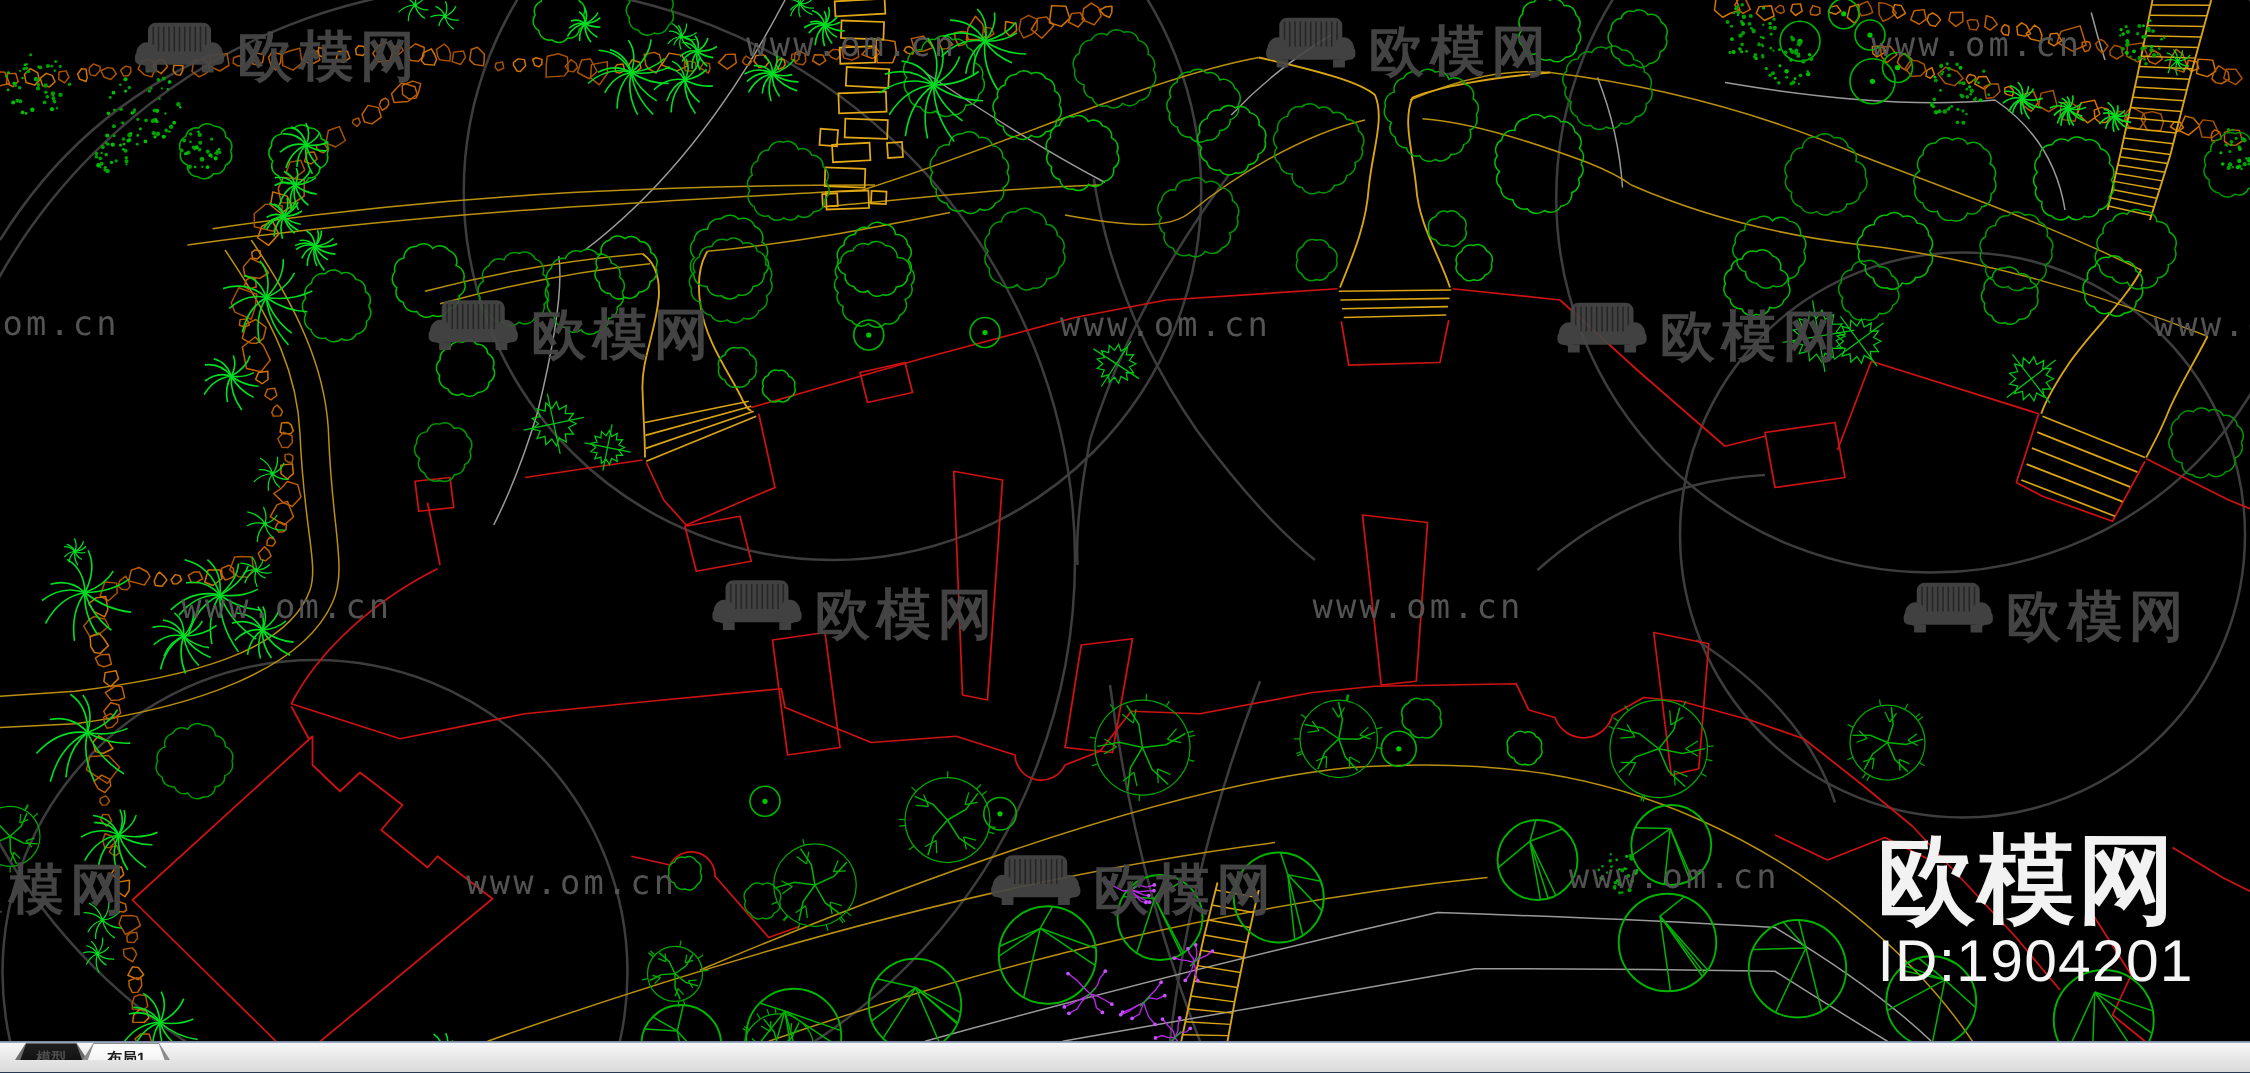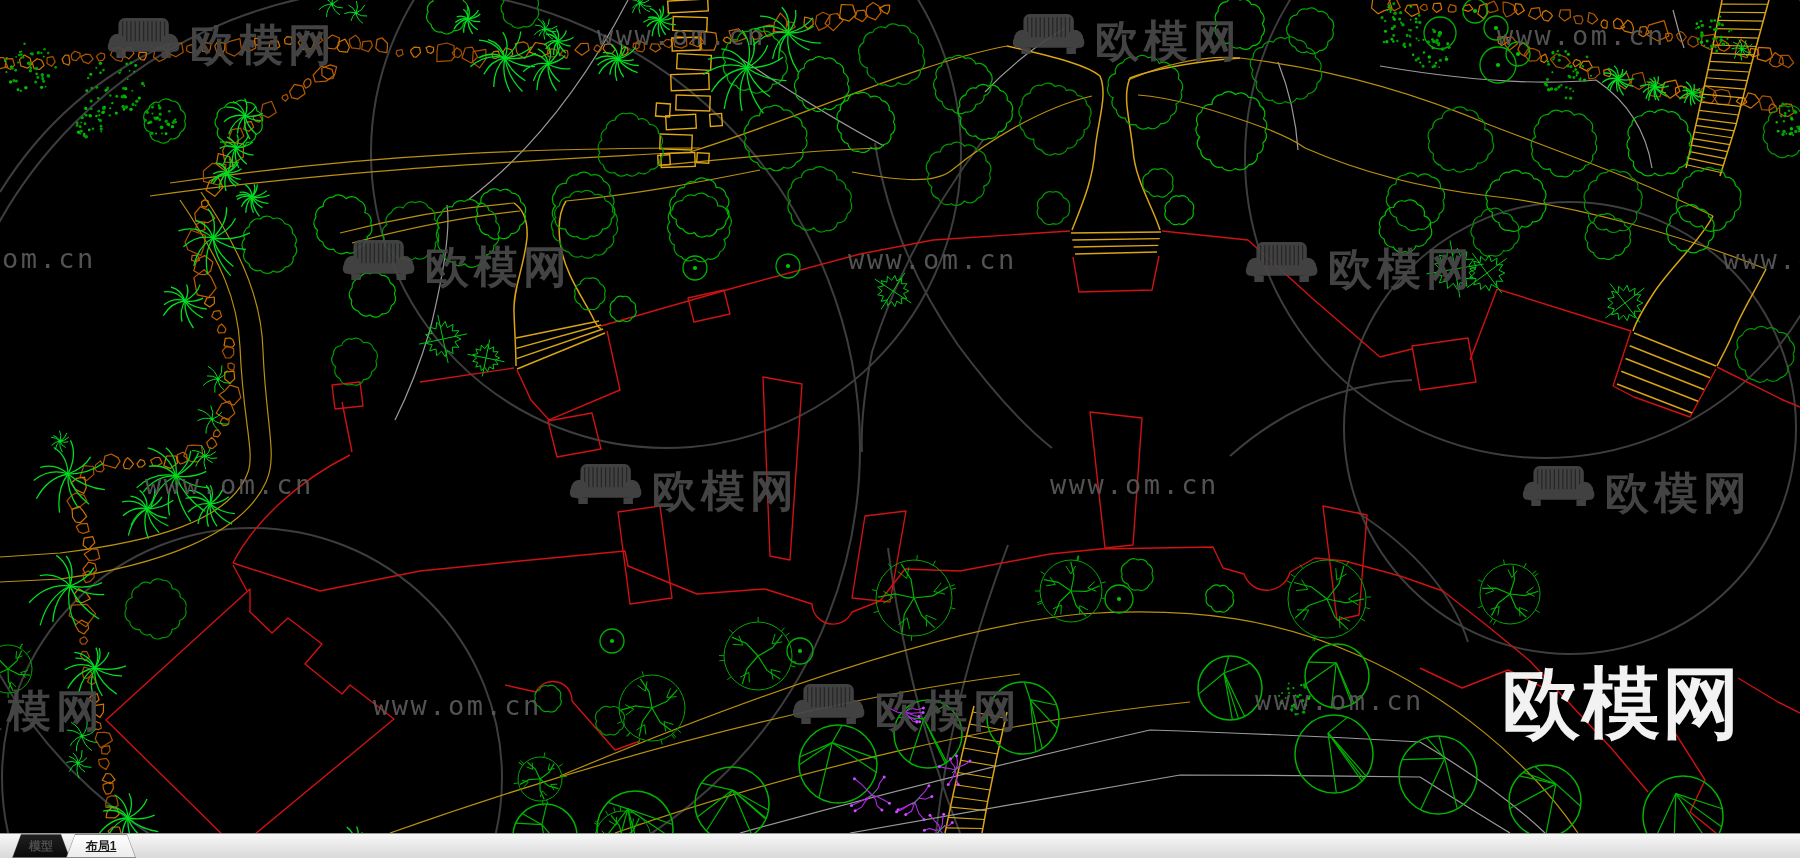--- a/index.html
+++ b/index.html
@@ -7,21 +7,21 @@
          font-family:"Liberation Sans",sans-serif;}
   #canvas{position:absolute;left:0;top:0;display:block;background:#000;}
   #logo{position:absolute;left:1502px;top:664px;width:296px;pointer-events:none;}
   #logo .t1{font-size:78px;font-weight:bold;color:#f2f2f2;line-height:1.0;letter-spacing:2px;
             font-family:"Liberation Sans",sans-serif;}
   #logo .t2{font-size:47px;color:#f5f5f5;line-height:1.05;letter-spacing:1px;margin-top:2px;
             font-family:"Liberation Sans",sans-serif;}
   #tabbar{position:absolute;left:0;top:833px;width:1800px;height:25px;
           background:linear-gradient(#f7f7f7,#d9d9d9);border-top:1px solid #9a9a9a;
           box-sizing:border-box;display:flex;align-items:flex-start;}
-  .tabo{height:24px;margin-top:0;clip-path:polygon(9px 0,calc(100% - 9px) 0,100% 100%,0 100%);
+  .tabo{height:14px;margin-top:0;clip-path:polygon(9px 0,calc(100% - 9px) 0,100% 100%,0 100%);
         padding:1px 1px 0 1px;box-sizing:border-box;}
   .tabi{height:22px;clip-path:polygon(8px 0,calc(100% - 8px) 0,100% 100%,0 100%);
         font-size:12px;font-weight:bold;display:flex;align-items:center;justify-content:center;}
   #tab-model-o{background:#6a6a6a;margin-left:12px;width:58px;}
   #tab-model{background:linear-gradient(#1f1f1f,#0a0a0a);color:#4e4e4e;width:56px;}
   #tab-layout-o{background:#8c8c8c;width:70px;margin-left:-4px;}
   #tab-layout{background:linear-gradient(#ffffff,#ececec);color:#1c1c1c;width:68px;text-decoration:underline;}
 </style>
 </head>
 <body>
@@ -2152,20 +2152,21 @@
           <text x="875" y="726" font-size="44" font-weight="bold" fill="#474747" letter-spacing="5" opacity="0.95" font-family="&quot;Liberation Sans&quot;,sans-serif">欧模网</text>
         </g>
         <g>
           <text x="1255" y="710" font-size="27" fill="#585858" letter-spacing="2.5" opacity="0.95" font-family="&quot;DejaVu Sans Mono&quot;,monospace">www.om.cn</text>
         </g>
       </g>
     </svg>
 
   <div id="logo">
     <div class="t1">欧模网</div>
+    <div class="t2">ID:1904201</div>
   </div>
 
   <div id="tabbar">
     <div class="tabo" id="tab-model-o">
       <div class="tabi" id="tab-model">模型</div>
     </div>
     <div class="tabo" id="tab-layout-o">
       <div class="tabi" id="tab-layout">布局1</div>
     </div>
   </div>

